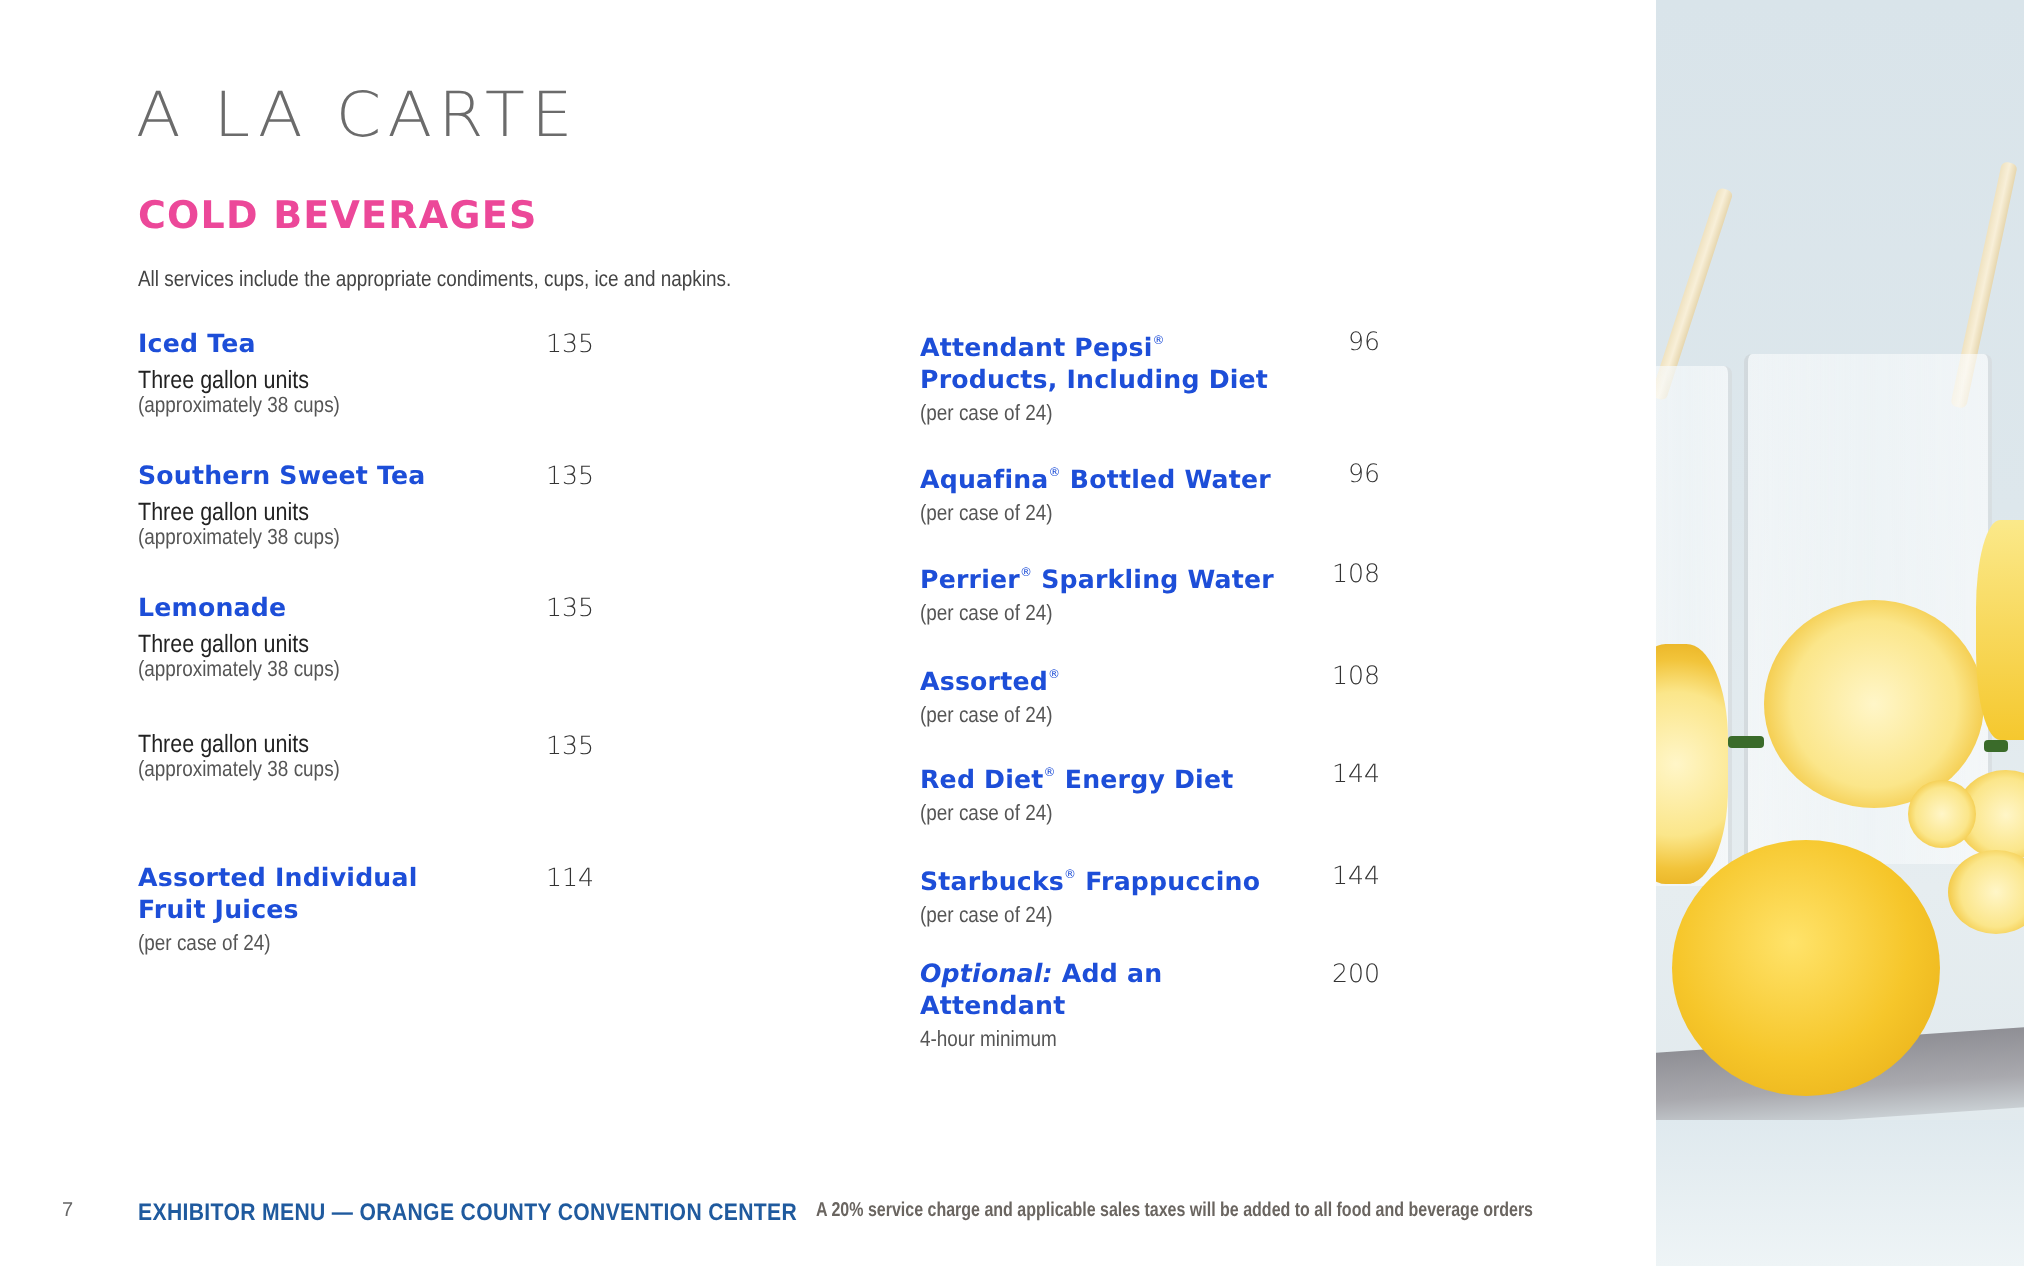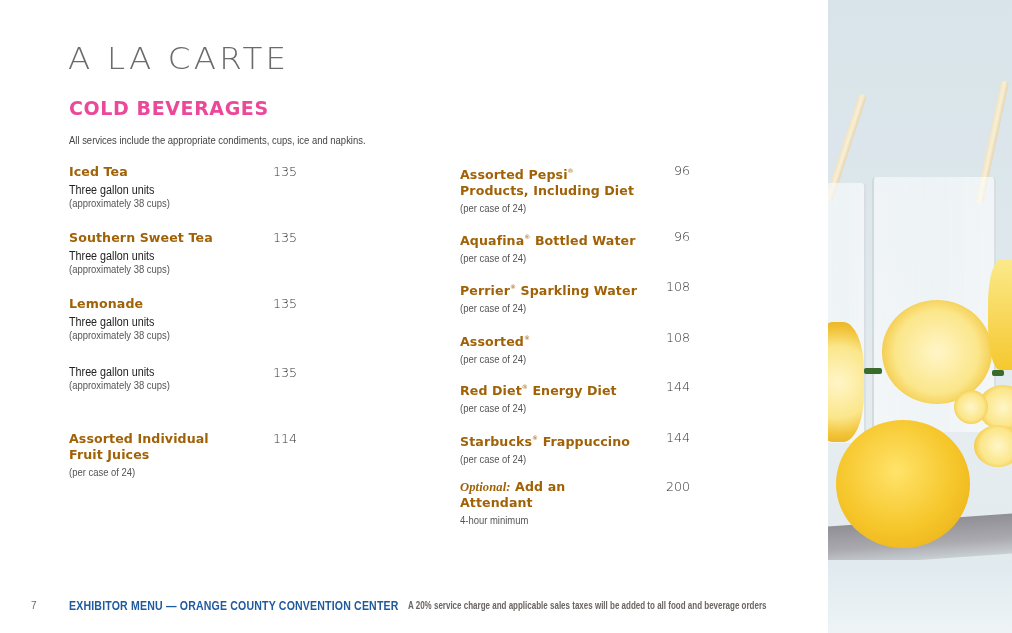--- a/index.html
+++ b/index.html
@@ -24,25 +24,25 @@
       white-space: nowrap;
     }
 
     .col { position: absolute; }
     .col-left { left: 69px; top: 164px; width: 228px; }
     .col-right { left: 460px; top: 163px; width: 230px; }
 
     .item { position: relative; }
     .item-name {
       font-family: "DejaVu Sans", sans-serif; font-weight: bold;
-      font-size: 12.6px; color: #a16207; line-height: 16px; letter-spacing: 0.1px;
+      font-size: 12.6px; color: #1d4ed8; line-height: 16px; letter-spacing: 0.1px;
       padding-right: 50px;
     }
     .item-name sup { font-size: 6px; vertical-align: 6px; font-weight: normal; }
-    .item-name .italic { font-style: italic; font-family: Liberation Serif, serif; }
+    .item-name .italic { font-style: italic; }
     .item-price {
       position: absolute; right: 0; top: 0;
       font-family: "DejaVu Sans", sans-serif; font-weight: 300;
       font-size: 12.6px; color: #333; line-height: 16px;
     }
     .item-desc {
       font-family: "Liberation Sans", sans-serif; font-size: 12.5px; color: #222;
       line-height: 14px; margin-top: 3px;
       transform: scaleX(0.86); transform-origin: left; white-space: nowrap;
     }
@@ -140,21 +140,21 @@
   </div>
   <div class="item" style="height:40px;">
     <div class="item-name">Assorted Individual Fruit Juices</div>
     <div class="item-price">114</div>
     <div class="item-sub first">(per case of 24)</div>
   </div>
 </div>
 
 <div class="col col-right">
   <div class="item" style="height:66px;">
-    <div class="item-name"><span>Assorted Pepsi</span><sup>®</sup><span> Products, Including Diet</span></div>
+    <div class="item-name"><span>Attendant Pepsi</span><sup>®</sup><span> Products, Including Diet</span></div>
     <div class="item-price">96</div>
     <div class="item-sub first">(per case of 24)</div>
   </div>
   <div class="item" style="height:50px;">
     <div class="item-name"><span>Aquafina</span><sup>®</sup><span> Bottled Water</span></div>
     <div class="item-price">96</div>
     <div class="item-sub first">(per case of 24)</div>
   </div>
   <div class="item" style="height:51px;">
     <div class="item-name"><span>Perrier</span><sup>®</sup><span> Sparkling Water</span></div>

